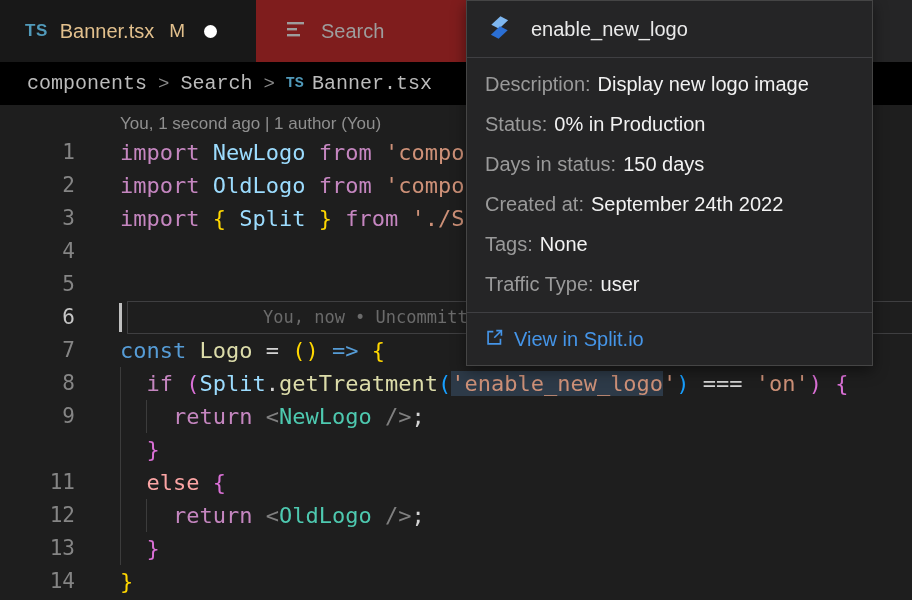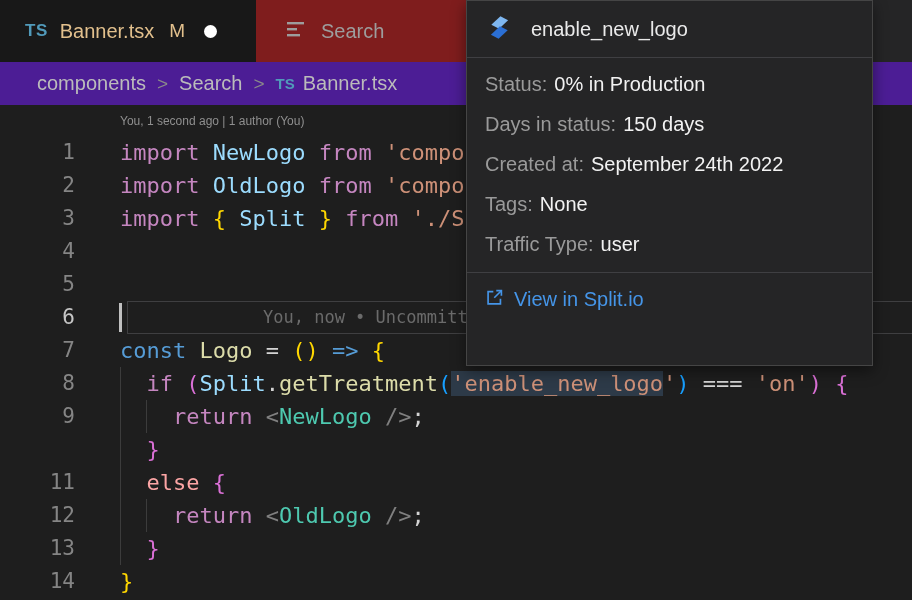--- a/index.html
+++ b/index.html
@@ -14,27 +14,27 @@
   .tab{height:62px;display:flex;align-items:center;box-sizing:border-box;}
   .tab.active{width:256px;background:#181818;padding-left:25px;}
   .tab.inactive{width:260px;background:#7f1d1d;padding-left:31px;}
   .ts-icon{color:#519ABA;font-weight:700;font-size:17px;letter-spacing:.5px;margin-right:12px;}
   .tab-title{color:#E2C08D;font-size:20px;}
   .tab-badge{color:#E2C08D;font-size:19px;margin-left:15px;}
   .dirty-dot{width:13px;height:13px;border-radius:50%;background:#FFFFFF;margin-left:19px;}
   .search-title{color:#9D9D9D;font-size:20px;}
   .search-glyph{margin-right:13px;display:inline-block;}
   
-  .breadcrumbs{position:absolute;top:62px;left:0;right:0;height:43px;background:#4c1d95;
-    display:flex;align-items:center;padding-left:37px;font-size:20px;color:#BBBBBB;}
+  .breadcrumbs{position:absolute;top:62px;left:0;right:0;height:43px;background:#000000;
+    display:flex;align-items:center;padding-left:27px;font-size:20px;color:#BBBBBB;font-family:Liberation Mono, monospace;}
   .crumb-sep{margin:0 11px;color:#8A8A8A;font-size:19px;}
   .crumb-ts{color:#519ABA;font-weight:700;font-size:15px;margin-right:8px;}
   
   .editor{position:absolute;top:105px;left:0;right:0;bottom:0;background:#1E1E1E;}
-  .codelens{position:absolute;left:120px;top:9px;font-size:12px;color:#8F8F8F;}
+  .codelens{position:absolute;left:120px;top:9px;font-size:17px;color:#8F8F8F;}
   .code-area{position:absolute;top:31px;left:0;right:0;}
   .line{height:33px;line-height:33px;position:relative;
     font-family:"DejaVu Sans Mono",monospace;font-size:22px;}
   .num{position:absolute;left:0;top:0;width:75px;text-align:right;color:#858585;font-size:21px;}
   .num.active{color:#C6C6C6;}
   .content{position:absolute;left:120px;top:0;white-space:pre;text-align:center;}
   .tok{white-space:pre;}
   .hl{background:#2D3A48;}
   .indent-guide{position:absolute;width:1px;background:#3C3C3C;}
   .cur-line-box{position:absolute;left:127px;right:0;top:165px;height:33px;
@@ -165,20 +165,21 @@
   <div class="popup-header">
     <span>
       <svg width="29" height="29" viewBox="0 0 32 32">
         <path d="M7 13 L17 3.5 L25.5 8 L15.5 17.5 Z" fill="#7FB7F0"></path>
         <path d="M25 19 L15 28.5 L6.5 24 L16.5 14.5 Z" fill="#2B6FD4"></path>
       </svg>
     </span>
     <span class="popup-title">enable_new_logo</span>
   </div>
   <div class="popup-body" id="popup-body">
+      <div class="popup-row"><span class="row-label">Description:</span><span class="row-value">Display new logo image</span></div>
       <div class="popup-row"><span class="row-label">Status:</span><span class="row-value">0% in Production</span></div>
       <div class="popup-row"><span class="row-label">Days in status:</span><span class="row-value">150 days</span></div>
       <div class="popup-row"><span class="row-label">Created at:</span><span class="row-value">September 24th 2022</span></div>
       <div class="popup-row"><span class="row-label">Tags:</span><span class="row-value">None</span></div>
       <div class="popup-row"><span class="row-label">Traffic Type:</span><span class="row-value">user</span></div>
     </div>
   <div class="popup-footer">
     <a class="split-link">
       <span class="ext-icon">
         <svg width="19" height="19" viewBox="0 0 16 16" fill="none" stroke="#4595E8" stroke-width="1.4">

